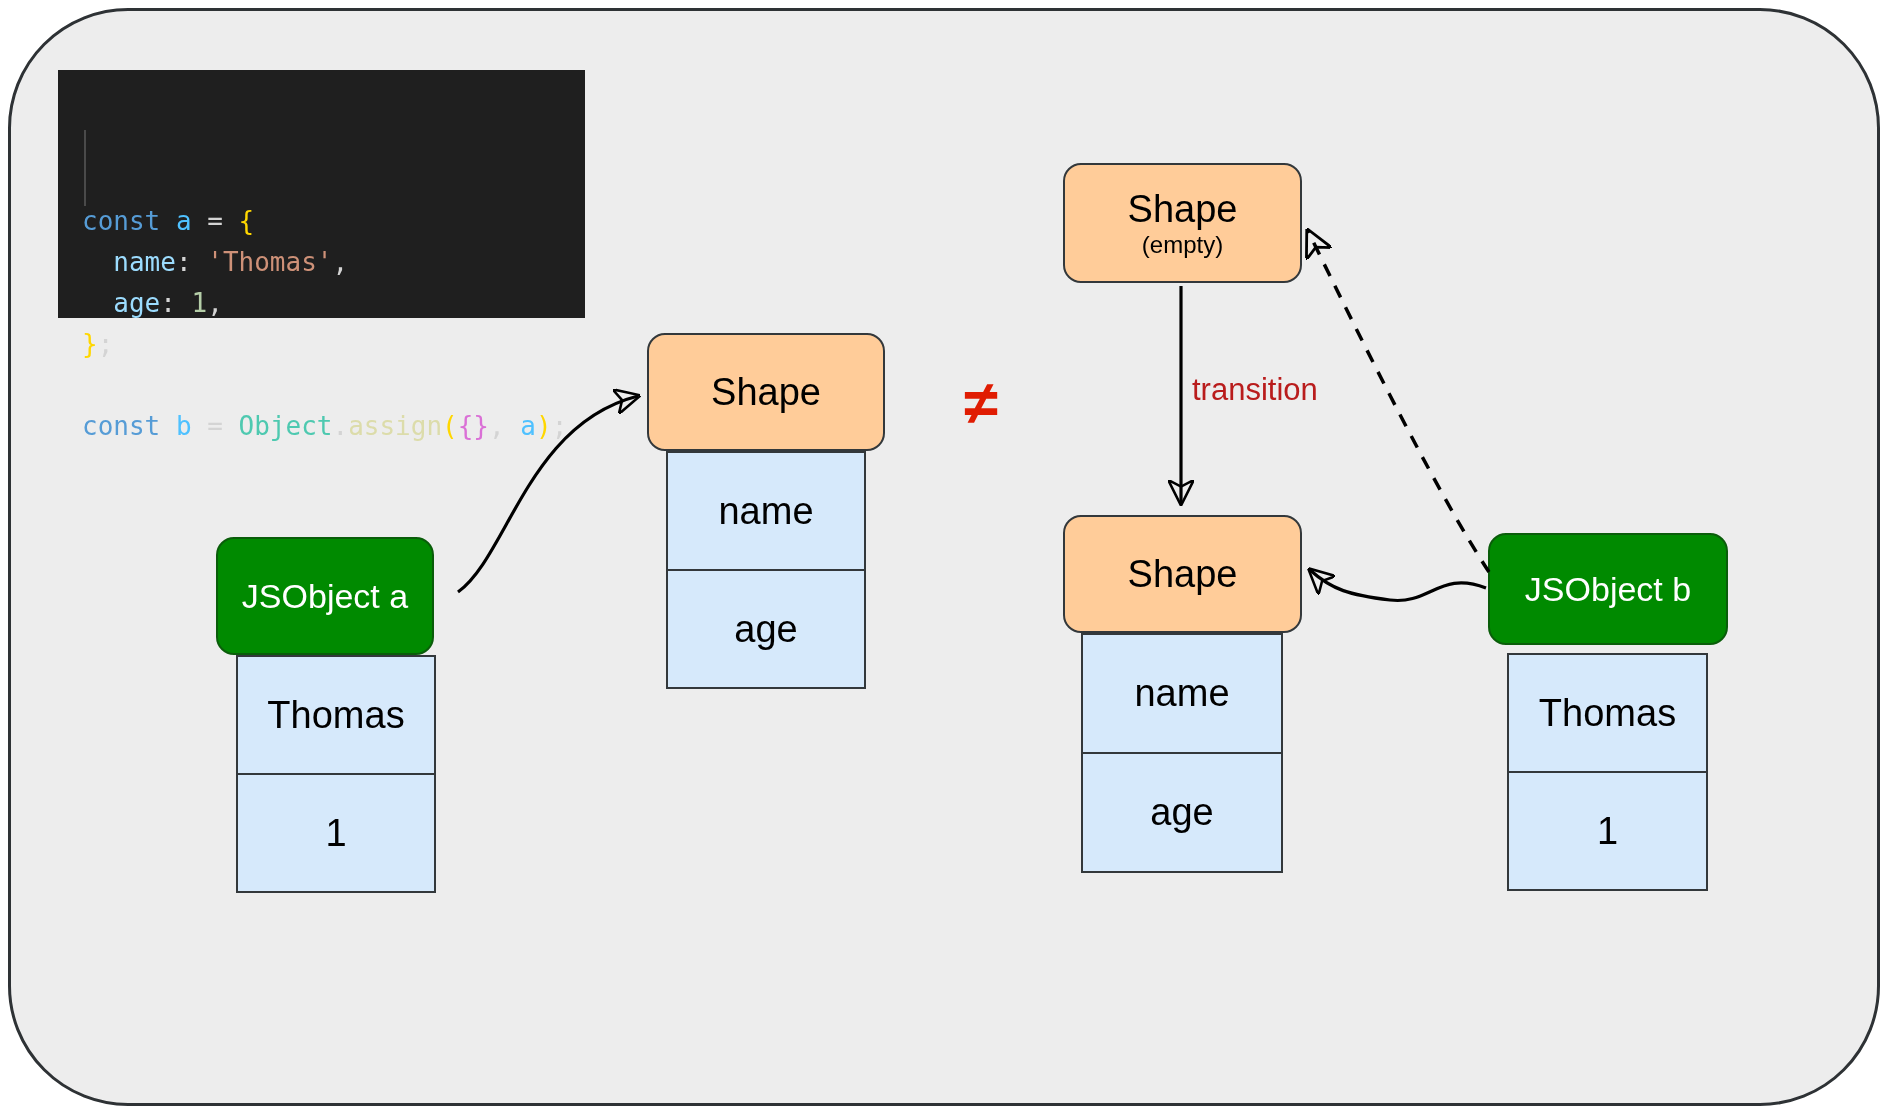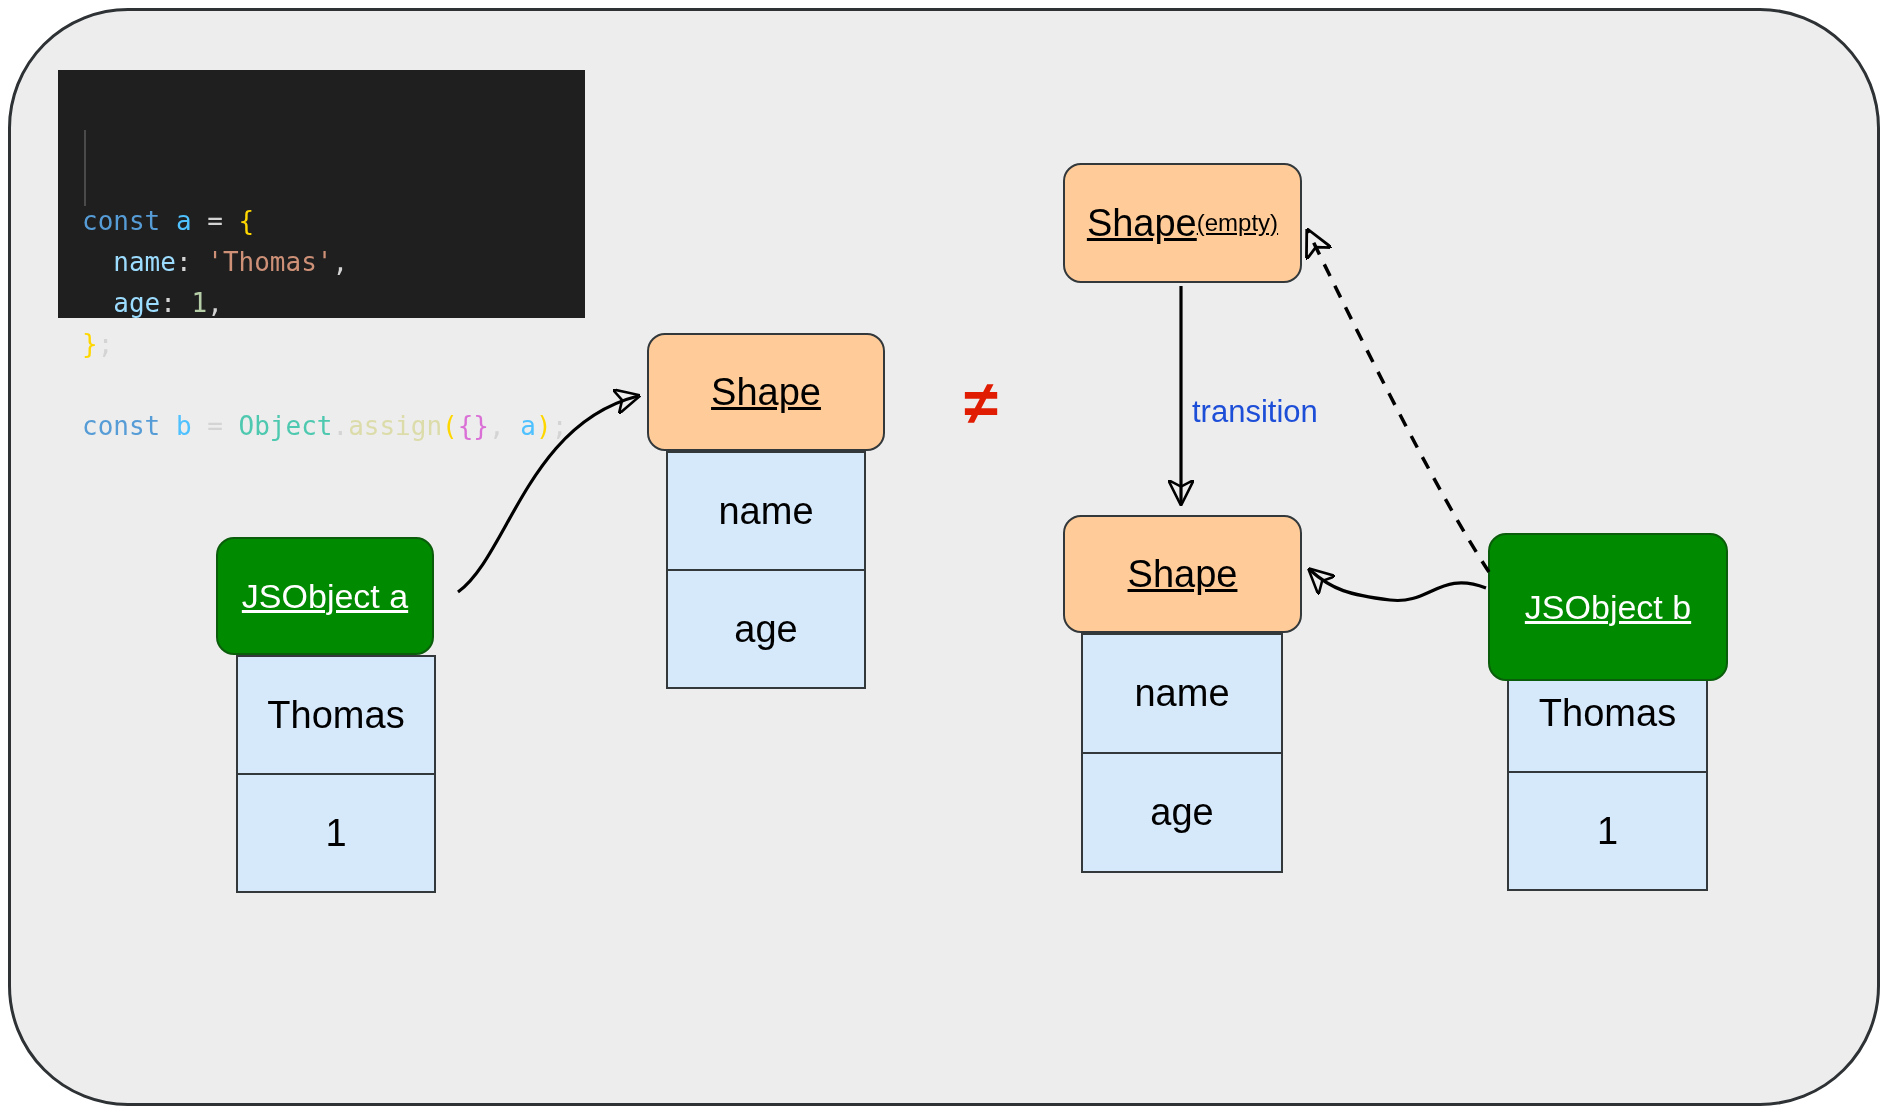--- a/index.html
+++ b/index.html
@@ -39,24 +39,23 @@
     position:absolute;left:26px;top:60px;width:2px;height:76px;
     background:#4a4a4a;
   }
 
   
   .node-header{
     position:absolute;
     background:var(--orange);
     border:2px solid var(--box-border);
     border-radius:18px;
-    display:flex;align-items:center;justify-content:center;flex-direction:row;
+    display:flex;align-items:center;justify-content:center;flex-direction:column;
     font-size:38px;color:#000;
     z-index:2;
-    text-decoration:underline;
   }
   .node-header.green{
     background:var(--green);
     border-color:var(--green-border);
     color:#fff;font-size:34px;
   }
   .node-header .subtitle{font-size:24px;}
   .field-stack{position:absolute;z-index:1;}
   .field-cell{
     width:100%;
@@ -68,21 +67,21 @@
   .field-cell + .field-cell{margin-top:-2px;}
 
   .neq{
     position:absolute;left:946px;top:366px;width:70px;height:72px;
     color:var(--red);font-size:62px;font-weight:bold;
     display:flex;align-items:center;justify-content:center;
     z-index:4;
   }
   .transition-label{
     position:absolute;left:1192px;top:372px;
-    font-size:31px;color:#1d4ed8;z-index:4;margin-top:22px;
+    font-size:31px;color:#b91c1c;z-index:4;
   }
 
   svg.arrows{position:absolute;left:0;top:0;width:1888px;height:1114px;z-index:3;pointer-events:none;}
   svg.arrows path{fill:none;stroke:#000;}
 </style>
 </head>
 <body>
 
 <div class="stage">
   <div class="panel"></div>
@@ -134,16 +133,16 @@
     <div class="field-cell" style="height:121px;">age</div>
   </div>
   <div class="node-header" style="left:1063px;top:515px;width:239px;height:118px;">
     <span>Shape</span>
   </div>
 
   <div class="field-stack" style="left:1507px;top:653px;width:201px;">
     <div class="field-cell" style="height:120px;">Thomas</div>
     <div class="field-cell" style="height:120px;">1</div>
   </div>
-  <div class="node-header green" style="left:1488px;top:533px;width:240px;height:148px;">
+  <div class="node-header green" style="left:1488px;top:533px;width:240px;height:112px;">
     <span>JSObject b</span>
   </div>
 </div>
 
 </body></html>

